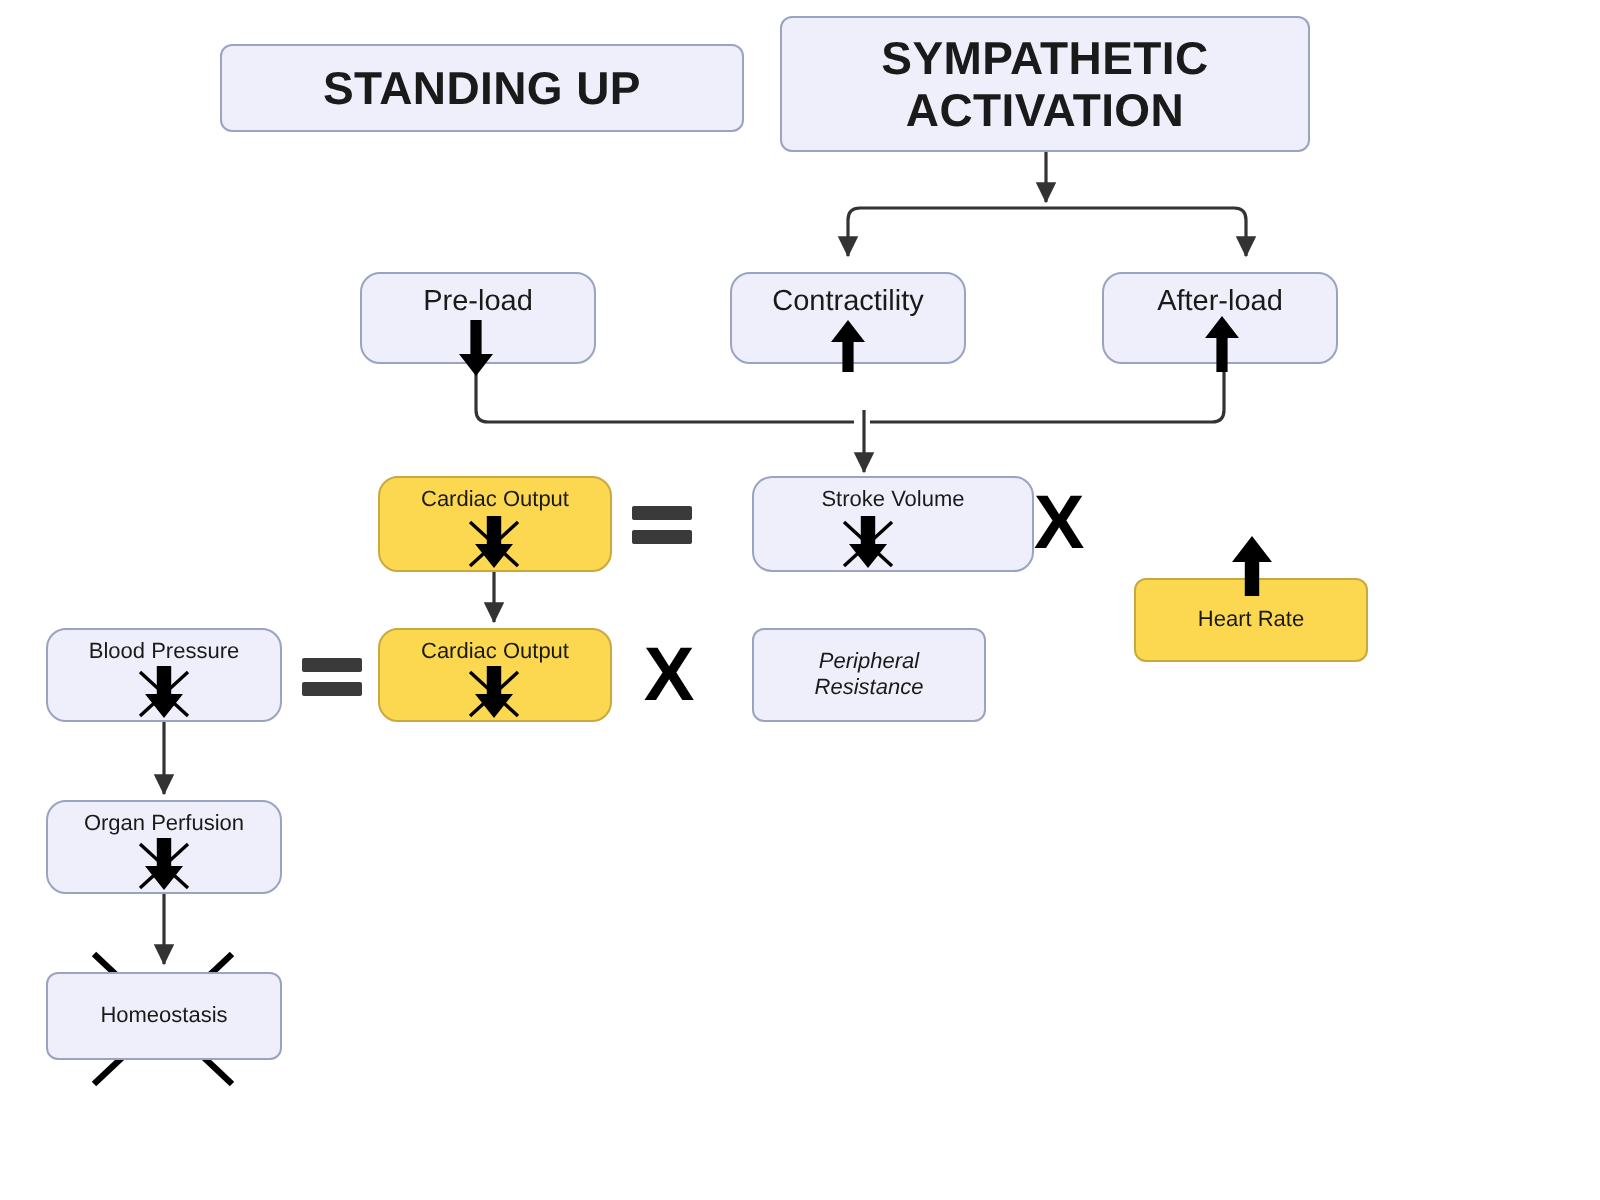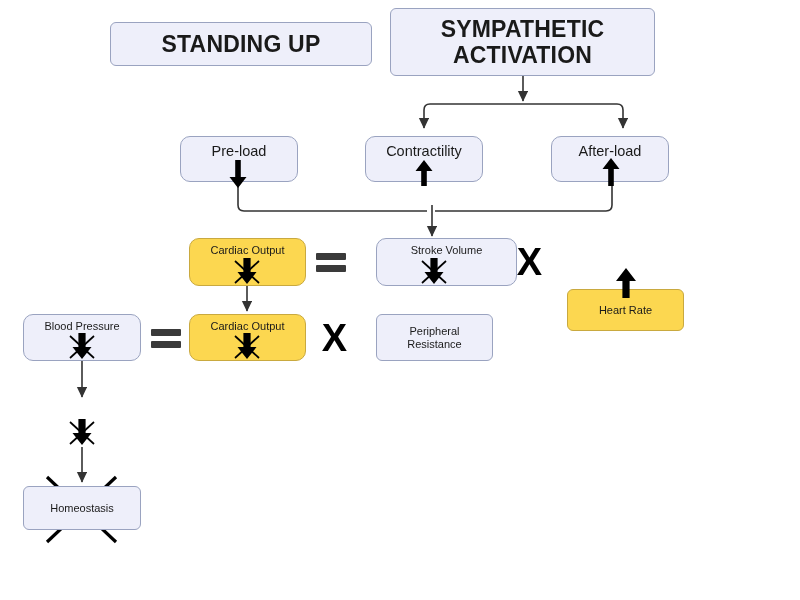--- a/index.html
+++ b/index.html
@@ -241,24 +241,27 @@
   <svg class="glyph" style="left:230px; top:330px; width:34px; height:32px;" viewBox="0 0 34 32">
     <g stroke="#000000" stroke-width="1.7">
       <line x1="5" y1="6" x2="29" y2="28"></line>
       <line x1="29" y1="6" x2="5" y2="28"></line>
     </g>
     <path d="M13.4,3 L20.6,3 L20.6,17 L26.5,17 L17,29 L7.5,17 L13.4,17 Z" fill="#000000"></path>
   </svg>
 
   <div class="op op-x" style="left:313px; top:316px; width:42px; height:44px;">X</div>
 
-  <div class="node small" style="left:376px; top:314px; width:117px; height:47px;">
+  <div class="node small" style="left:376px; top:314px; width:117px; height:47px;font-style:italic;">
     <span class="label">Peripheral Resistance</span>
   </div>
 
+  <div class="node small with-glyph" style="left:23px; top:400px; width:118px; height:47px;">
+    <span class="label">Organ Perfusion</span>
+  </div>
   <svg class="glyph" style="left:65px; top:416px; width:34px; height:32px;" viewBox="0 0 34 32">
     <g stroke="#000000" stroke-width="1.7">
       <line x1="5" y1="6" x2="29" y2="28"></line>
       <line x1="29" y1="6" x2="5" y2="28"></line>
     </g>
     <path d="M13.4,3 L20.6,3 L20.6,17 L26.5,17 L17,29 L7.5,17 L13.4,17 Z" fill="#000000"></path>
   </svg>
 
   <div class="node small" style="left:23px; top:486px; width:118px; height:44px;">
     <span class="label">Homeostasis</span>

